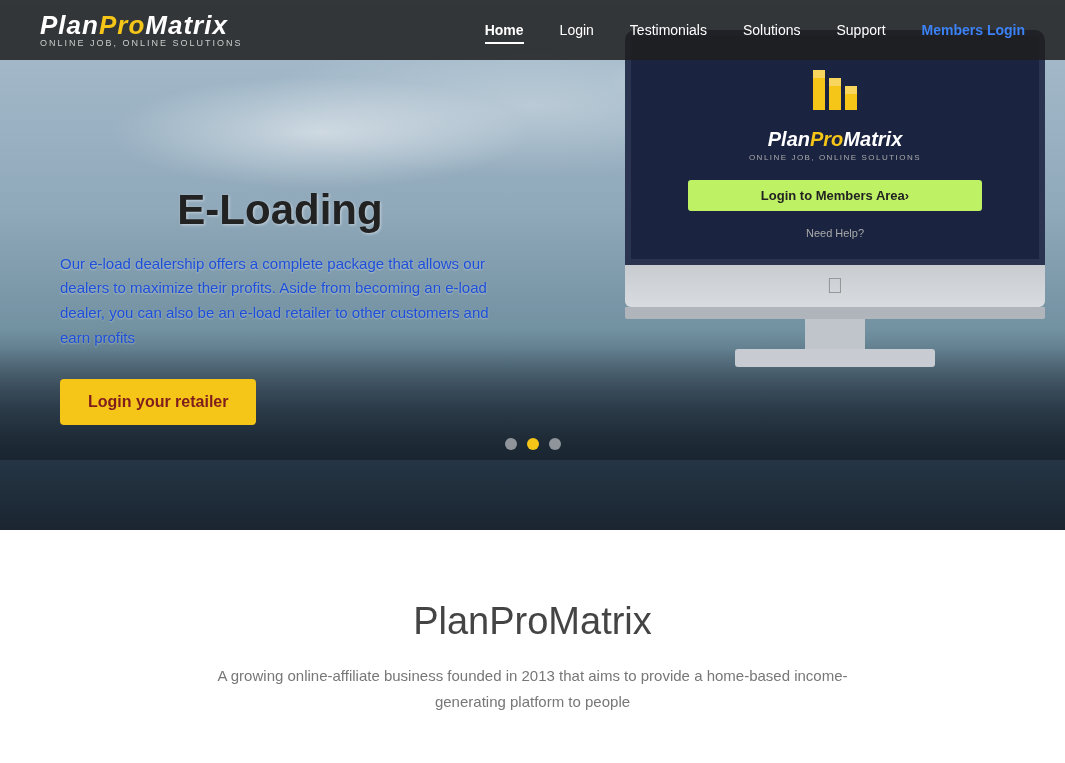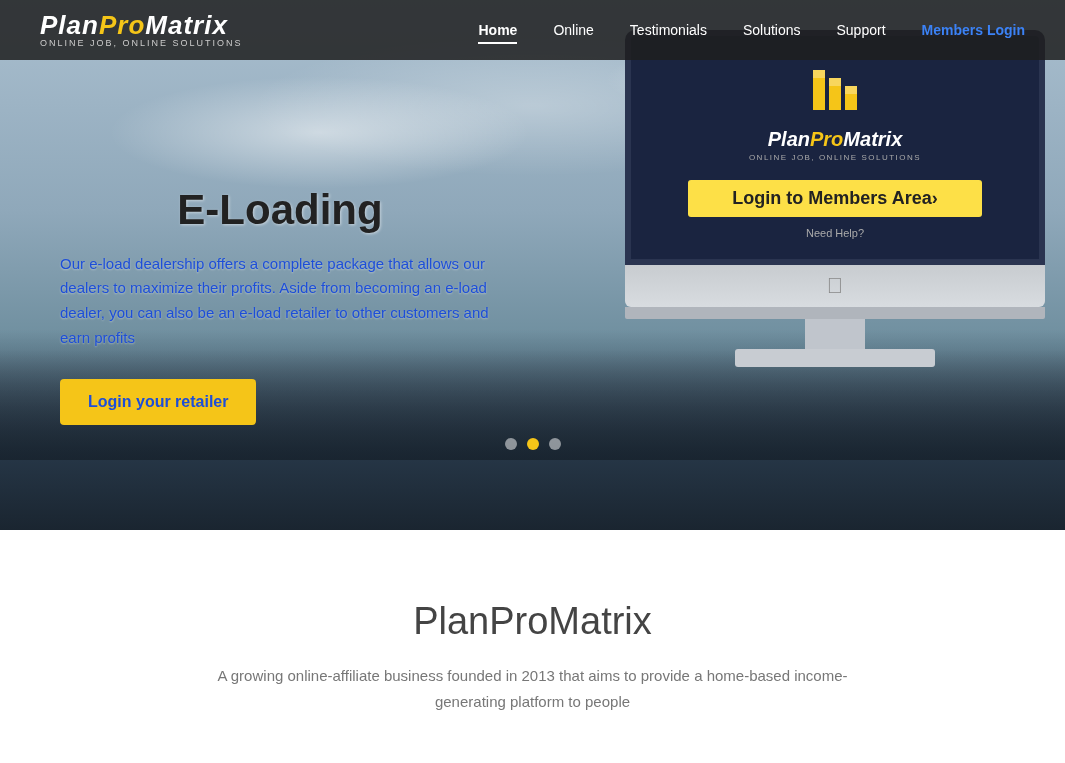--- a/index.html
+++ b/index.html
@@ -134,21 +134,21 @@
     }
     .hero-desc {
       font-size: 15px;
       color: #1d4ed8;
       line-height: 1.65;
       margin-bottom: 28px;
       text-shadow: 0 1px 2px rgba(255,255,255,0.4);
     }
     .hero-btn {
       background: #f5c518;
-      color: #1d4ed8;
+      color: #7f1d1d;
       border: none;
       padding: 14px 28px;
       font-size: 16px;
       font-weight: 700;
       border-radius: 4px;
       cursor: pointer;
       display: inline-block;
     }
 
     
@@ -188,29 +188,29 @@
     .monitor-logo-pro { color: #f5c518; }
     .monitor-logo-matrix { color: #fff; }
     .monitor-logo-sub {
       font-size: 8px;
       color: #aaa;
       letter-spacing: 1.5px;
       text-transform: uppercase;
       margin-top: 2px;
     }
     .monitor-login-btn {
-      background: #fde047;
+      background: #bef264;
       color: #222;
       border: none;
       padding: 8px 30px;
-      font-size: 18px;
+      font-size: 13px;
       font-weight: 700;
       border-radius: 3px;
       cursor: pointer;
-      margin-bottom: 10px;
+      margin-bottom: 16px;
       width: 80%;
       text-align: center;
     }
     .monitor-help {
       font-size: 11px;
       color: #aaa;
     }
     .monitor-stand-top {
       width: 100%;
       height: 12px;
@@ -283,21 +283,21 @@
 
 <nav>
   <div class="nav-logo">
     <div class="logo-main">
       <span class="logo-plan">Plan</span><span class="logo-pro">Pro</span><span class="logo-matrix">Matrix</span>
     </div>
     <div class="logo-sub">Online Job, Online Solutions</div>
   </div>
   <ul class="nav-links">
     <li><a href="#" class="active">Home</a></li>
-    <li><a href="#">Online</a></li>
+    <li><a href="#">Login</a></li>
     <li><a href="#">Testimonials</a></li>
     <li><a href="#">Solutions</a></li>
     <li><a href="#">Support</a></li>
     <li><a href="#" class="members">Members Login</a></li>
   </ul>
 </nav>
 
 <section class="hero">
   <div class="hero-bg"></div>
   <div class="hero-city"></div>

